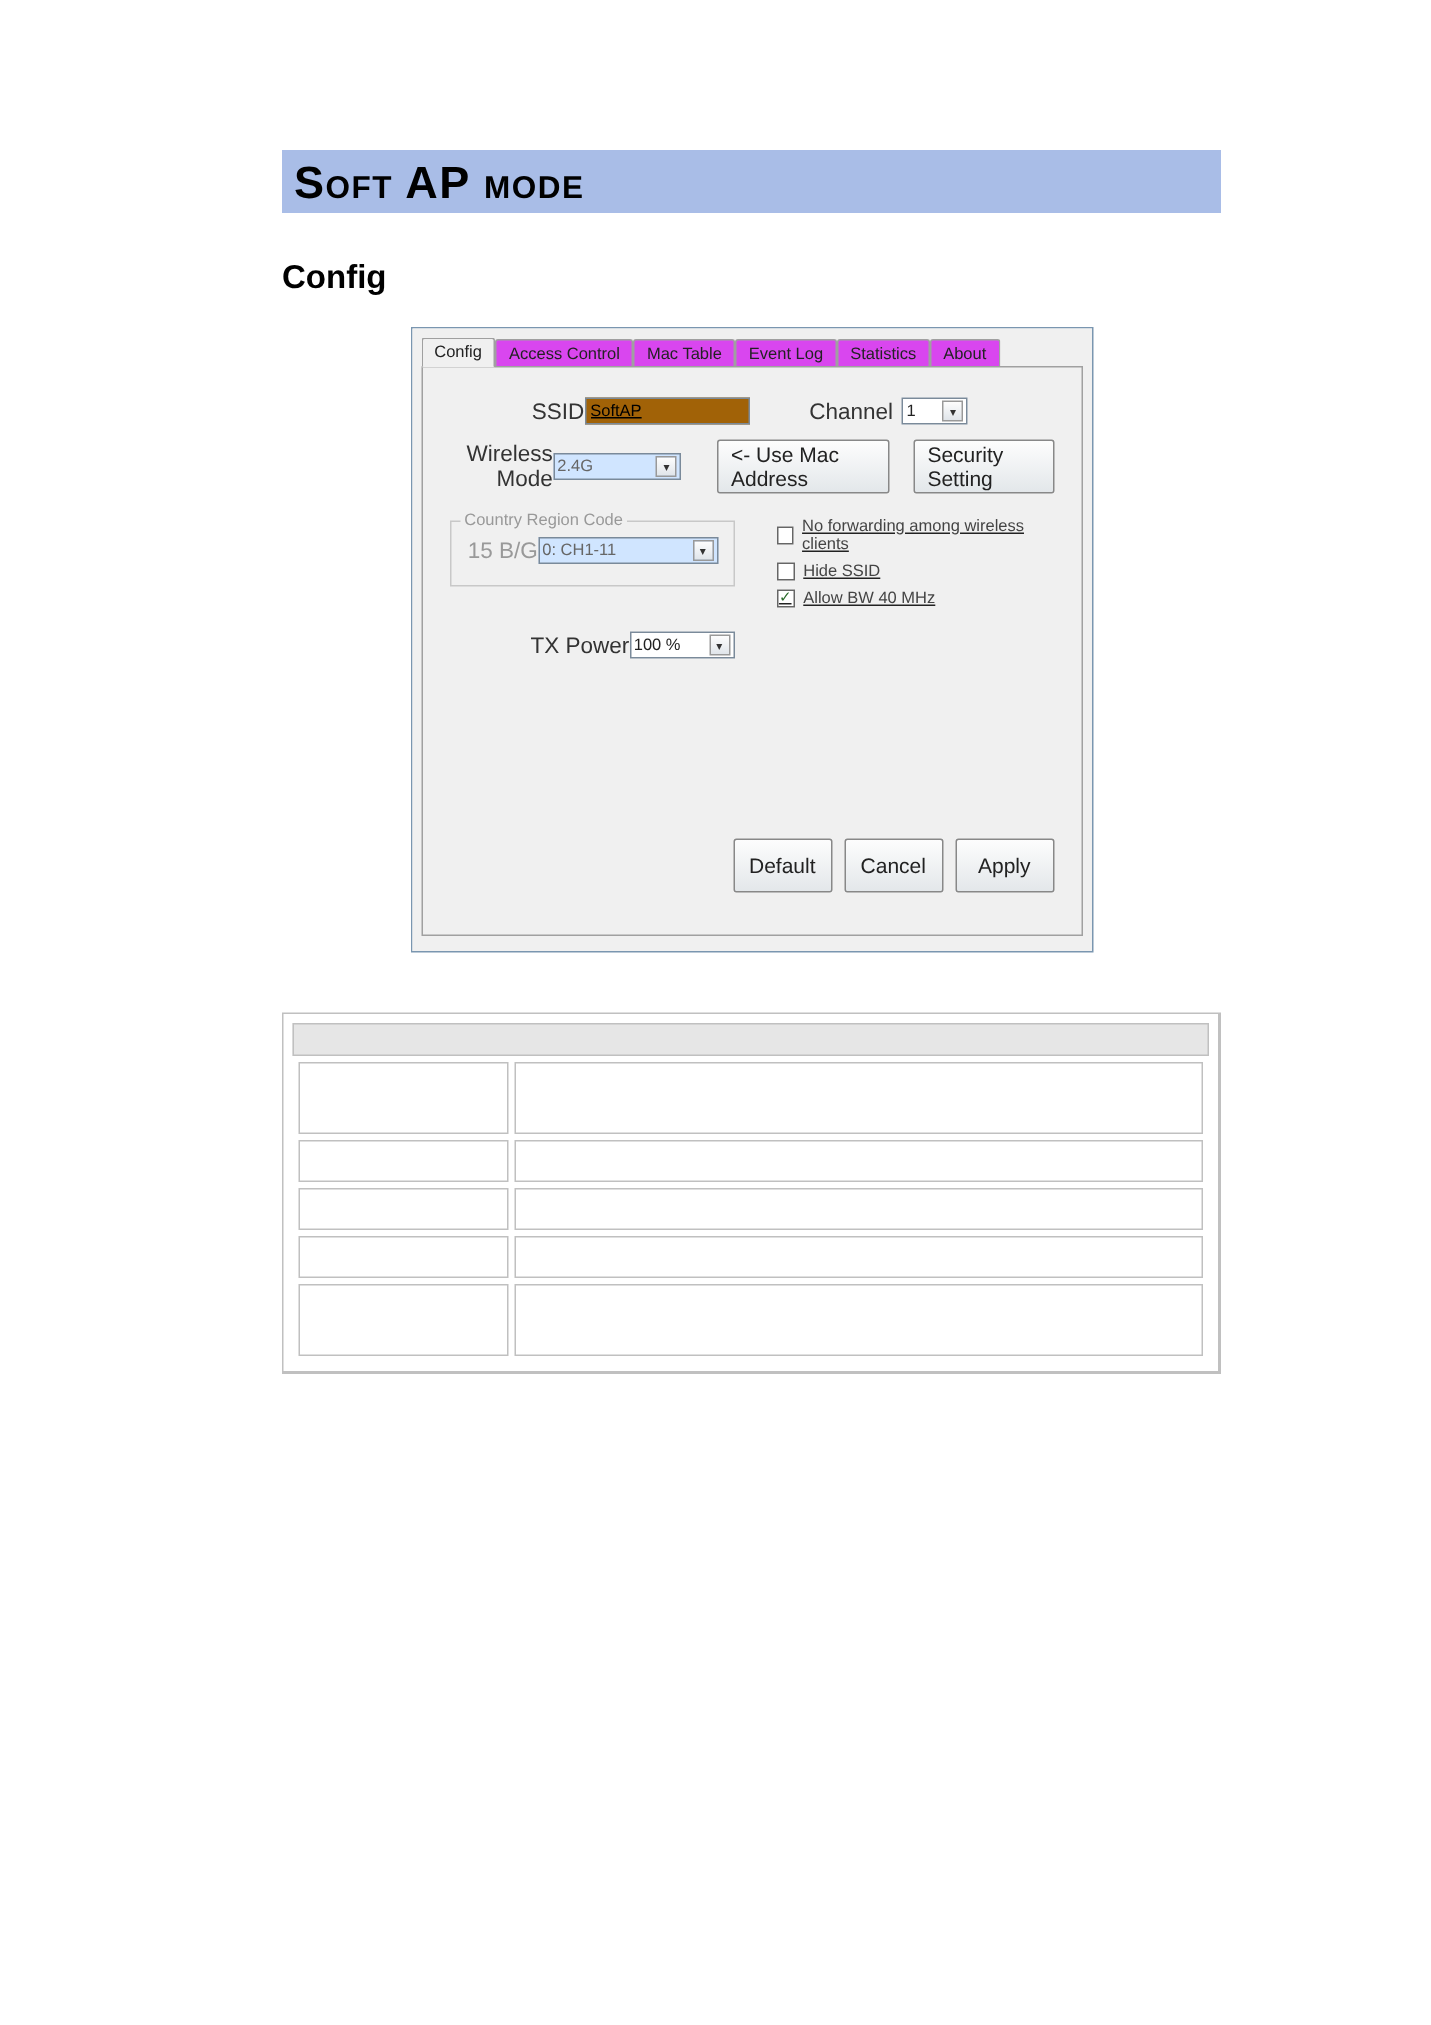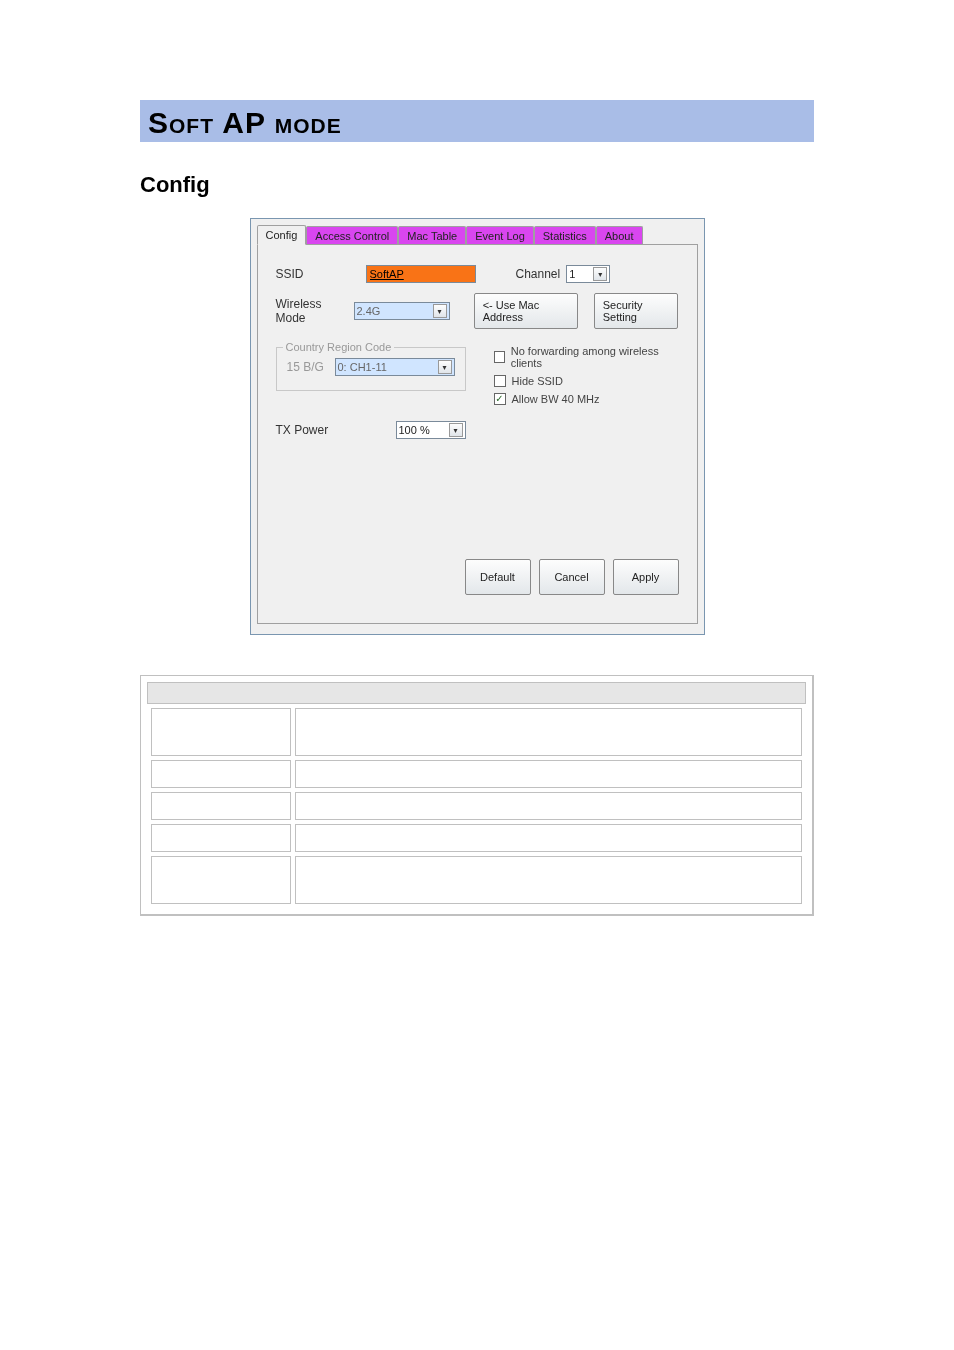--- a/index.html
+++ b/index.html
@@ -7,20 +7,21 @@
     margin: 0;
     padding: 0;
     width: 954px;
     height: 1350px;
     background: #fff;
     font-family: Arial, sans-serif;
     position: relative;
   }
   .page {
     padding: 100px 140px 40px 140px;
+    margin-left: 48px;
   }
   .heading1 {
     background: #a9bde7;
     padding: 6px 8px 2px 8px;
     margin: 0 0 30px 0;
     font-family: "Arial Black", Arial, sans-serif;
     font-variant: small-caps;
     font-size: 30px;
     font-weight: 900;
     letter-spacing: 1px;
@@ -110,25 +111,26 @@
     min-height: 380px;
     position: relative;
   }
   .row {
     display: flex;
     align-items: center;
     margin-bottom: 10px;
   }
   .label {
     color: #333;
-    font-size: 12px;
+    font-size: 15px;
+    text-align: right;
   }
   .input-text {
     border: 1px solid #7a8a9a;
-    background: #f97316;
+    background: #a16207;
     height: 18px;
     font-size: 11px;
     padding: 1px 3px;
     text-decoration: underline;
   }
   .select {
     border: 1px solid #7a8a9a;
     background: #fff;
     height: 18px;
     font-size: 11px;
@@ -149,21 +151,21 @@
     display: inline-flex;
     align-items: center;
     justify-content: center;
     font-size: 8px;
     color: #333;
   }
   .winbtn {
     border: 1px solid #888;
     background: linear-gradient(#fdfdfd,#e3e7ea);
     height: 36px;
-    font-size: 11px;
+    font-size: 14px;
     padding: 0 8px;
     display: inline-flex;
     align-items: center;
     border-radius: 2px;
   }
   .groupbox {
     border: 1px solid #c8c8c8;
     padding: 10px 10px 14px 10px;
     margin-top: 8px;
     position: relative;
@@ -276,21 +278,21 @@
             <div class="groupbox">
               <span class="legend">Country Region Code</span>
               <div class="row" style="margin:0;">
                 <span class="label" style="width:48px; color:#999;">15 B/G</span>
                 <span class="select disabled" style="width:120px;">
                   <span>0: CH1-11</span>
                   <span class="arrow">▾</span>
                 </span>
               </div>
             </div>
-            <div style="margin-left:28px; margin-top:6px;">
+            <div style="margin-left:28px; margin-top:6px;text-decoration:underline;">
               <div class="checkbox-row">
                 <span class="cb"></span>
                 <span>No forwarding among wireless clients</span>
               </div>
               <div class="checkbox-row">
                 <span class="cb"></span>
                 <span>Hide SSID</span>
               </div>
               <div class="checkbox-row">
                 <span class="cb">✓</span>

